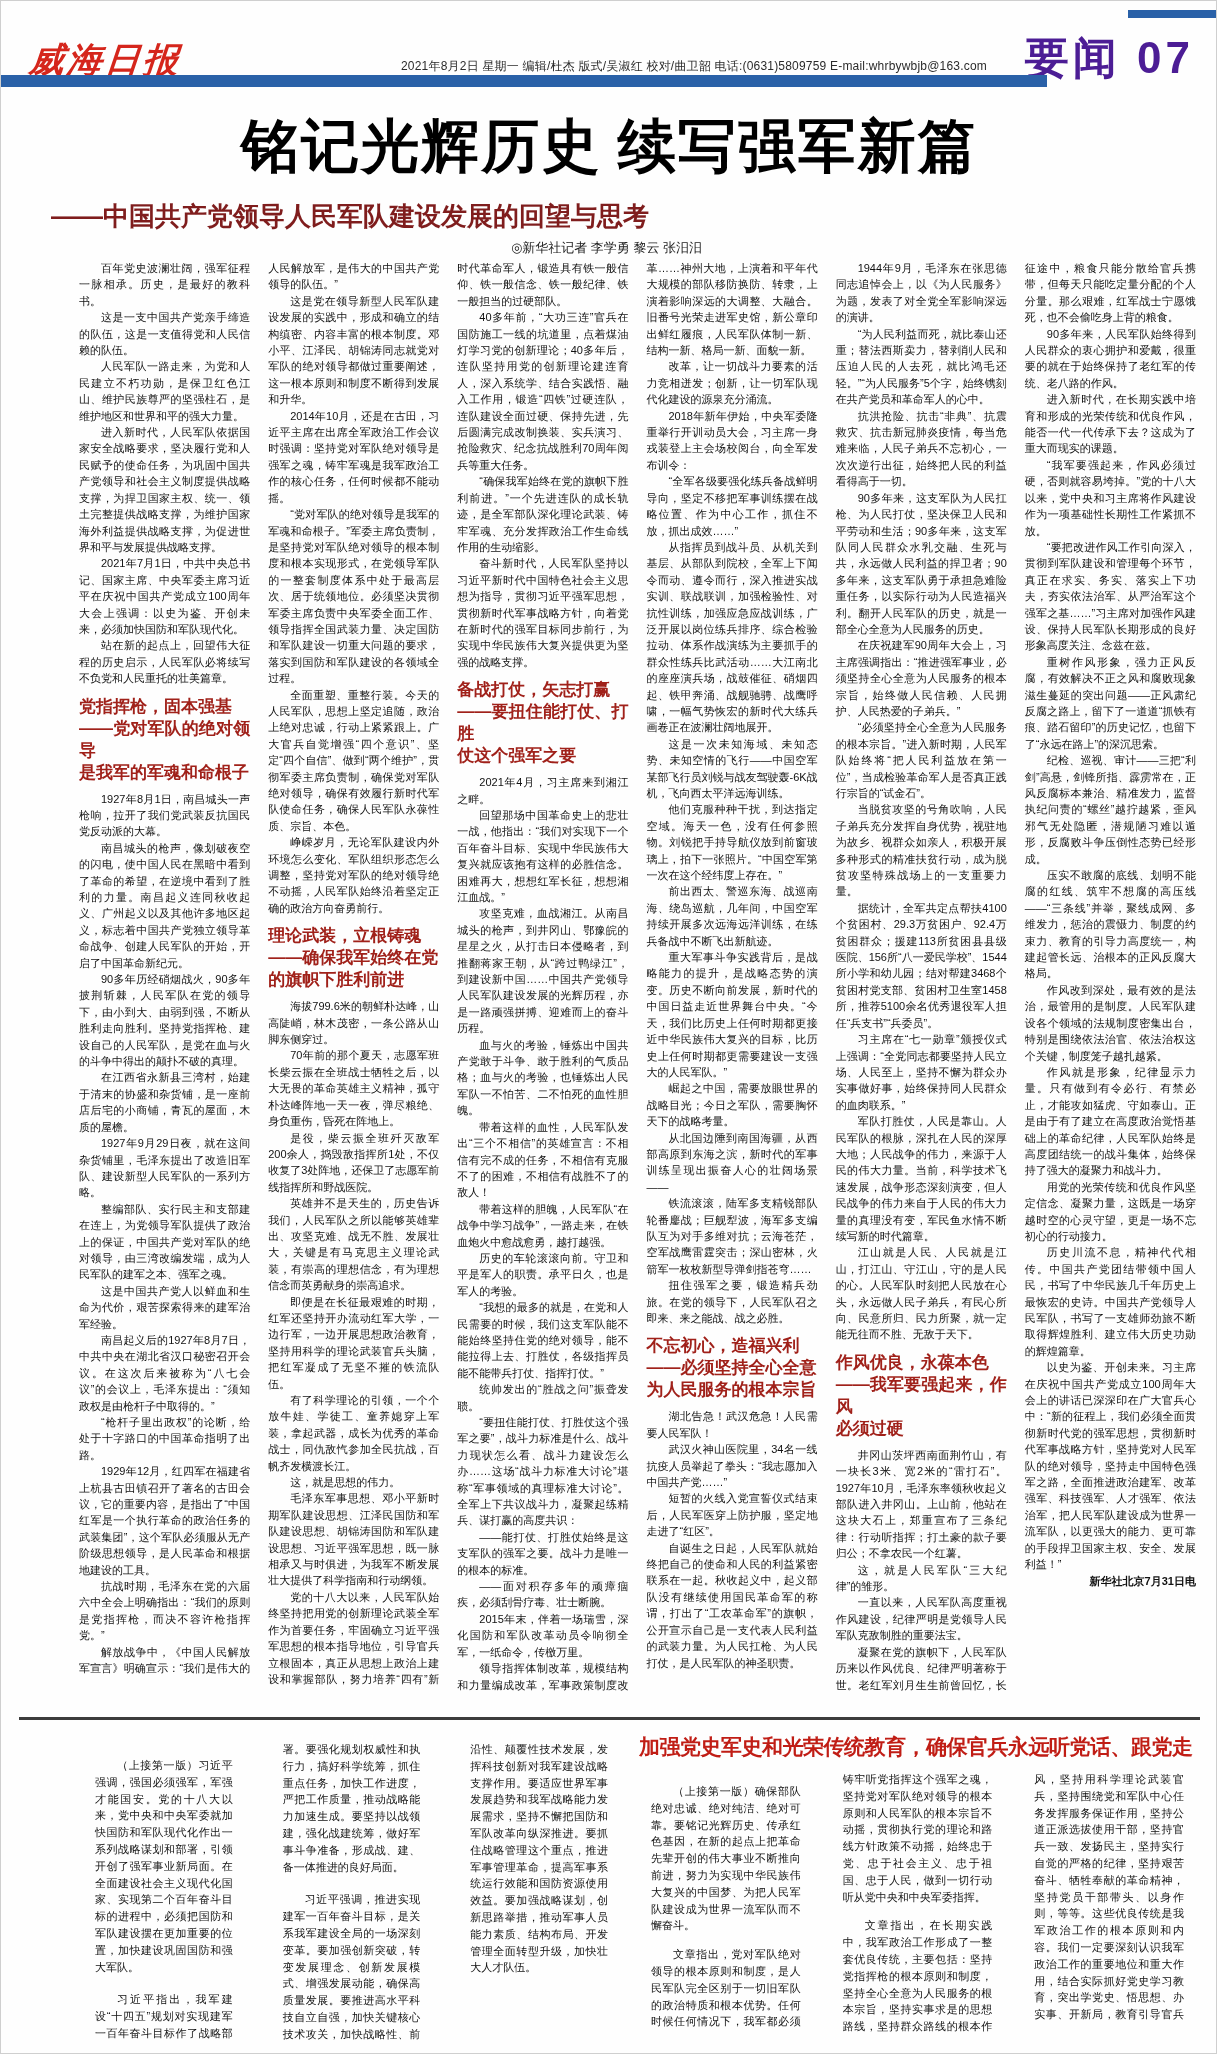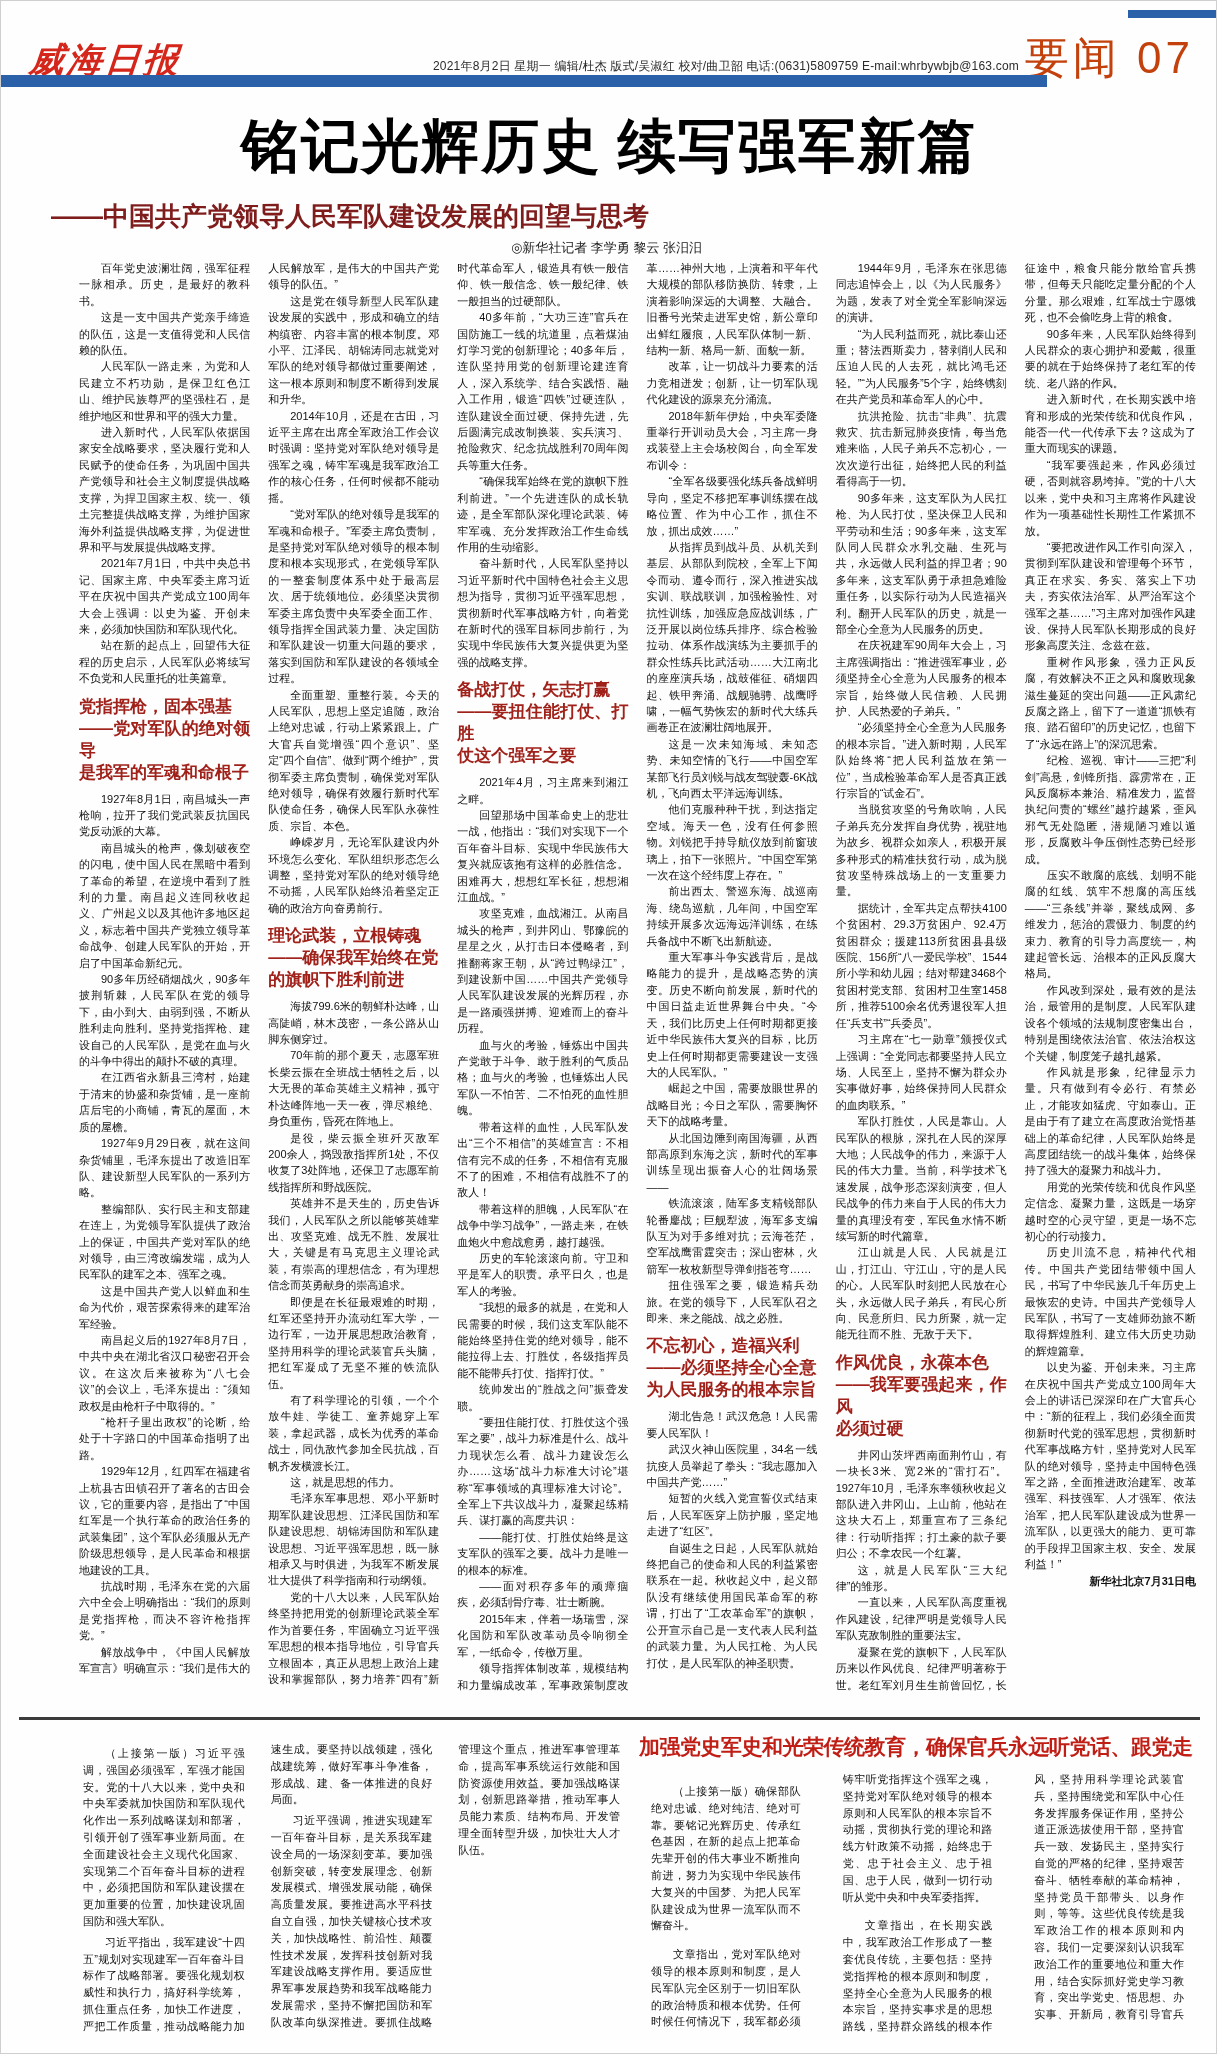--- a/index.html
+++ b/index.html
@@ -4,24 +4,24 @@
 <style>
   html,body{margin:0;padding:0;background:#e9e9e9;}
   .page{position:relative;width:1217px;height:2054px;margin:0 auto;background:#fefefe;
         border:1px solid #cfcfcf;box-sizing:border-box;overflow:hidden;
         font-family:"Liberation Sans","DejaVu Sans",sans-serif;color:#111;}
   
   .masthead{position:absolute;left:0;top:0;width:100%;height:100px;}
   .logo{position:absolute;left:28px;top:36px;font-size:35px;font-weight:bold;font-style:italic;
         font-family:"Liberation Serif","DejaVu Serif",serif;color:#d5261c;letter-spacing:3px;
         transform:skewX(-5deg);}
-  .dateline{position:absolute;left:400px;top:57px;width:650px;text-align:center;
+  .dateline{position:absolute;left:400px;top:57px;width:650px;text-align:left;
         font-size:12px;color:#2b2b2b;letter-spacing:0.2px;}
-  .page-label{position:absolute;right:22px;top:28px;font-size:44px;font-weight:normal;
-        letter-spacing:4px;color:#c2410c;white-space:nowrap;}
+  .page-label{position:absolute;right:22px;top:28px;font-size:44px;font-weight:bold;
+        letter-spacing:4px;color:#4c1d95;white-space:nowrap;}
   .blue-bar{position:absolute;left:0;top:74px;width:1046px;height:12px;background:#2a61a8;}
   .blue-bar-corner{position:absolute;right:0;top:9px;width:88px;height:8px;background:#2a61a8;}
   
   .headline{position:absolute;left:50px;top:102px;width:1117px;text-align:center;
         font-size:58px;line-height:88px;font-weight:bold;letter-spacing:2px;color:#000;
         font-family:"Liberation Serif","DejaVu Serif",serif;white-space:nowrap;}
   .subheadline{position:absolute;left:50px;top:198px;width:1117px;text-align:left;
         font-size:26px;font-weight:bold;color:#7f1d1d;white-space:nowrap;}
   .byline{position:absolute;left:47px;top:238px;width:1117px;text-align:center;
         font-size:13px;color:#222;}
@@ -32,21 +32,21 @@
   .main-body p{margin:0;text-indent:2em;}
   .sec-head{color:#a0211a;font-size:17px;line-height:22px;font-weight:bold;
         margin:9px 0 7px;text-indent:0;white-space:pre-line;break-inside:avoid;}
   .sign-off{text-align:right;font-weight:bold;text-indent:0;margin-top:2px;}
   
   .divider{position:absolute;left:18px;top:1716px;width:1181px;height:3px;background:#3c3c3c;}
   
   .bottom-left{position:absolute;left:78px;top:1740px;width:545px;height:302px;
         column-count:3;column-gap:18px;column-fill:auto;
         font-size:11px;line-height:16.8px;text-align:justify;overflow:hidden;}
-  .bottom-left p{margin:4px;text-indent:2em;}
+  .bottom-left p{margin:16px;text-indent:2em;}
   .bottom-right{position:absolute;left:638px;top:1732px;width:557px;height:310px;overflow:hidden;}
   .bottom-headline{margin:0 0 10px;font-size:21px;font-weight:bold;color:#c01d15;
         letter-spacing:-0.5px;white-space:nowrap;}
   .bottom-right-body{height:268px;column-count:3;column-gap:18px;column-fill:auto;
         font-size:11px;line-height:16.8px;text-align:justify;overflow:hidden;}
   .bottom-right-body p{margin:12px;text-indent:2em;}
 </style>
 </head>
 <body>
 

